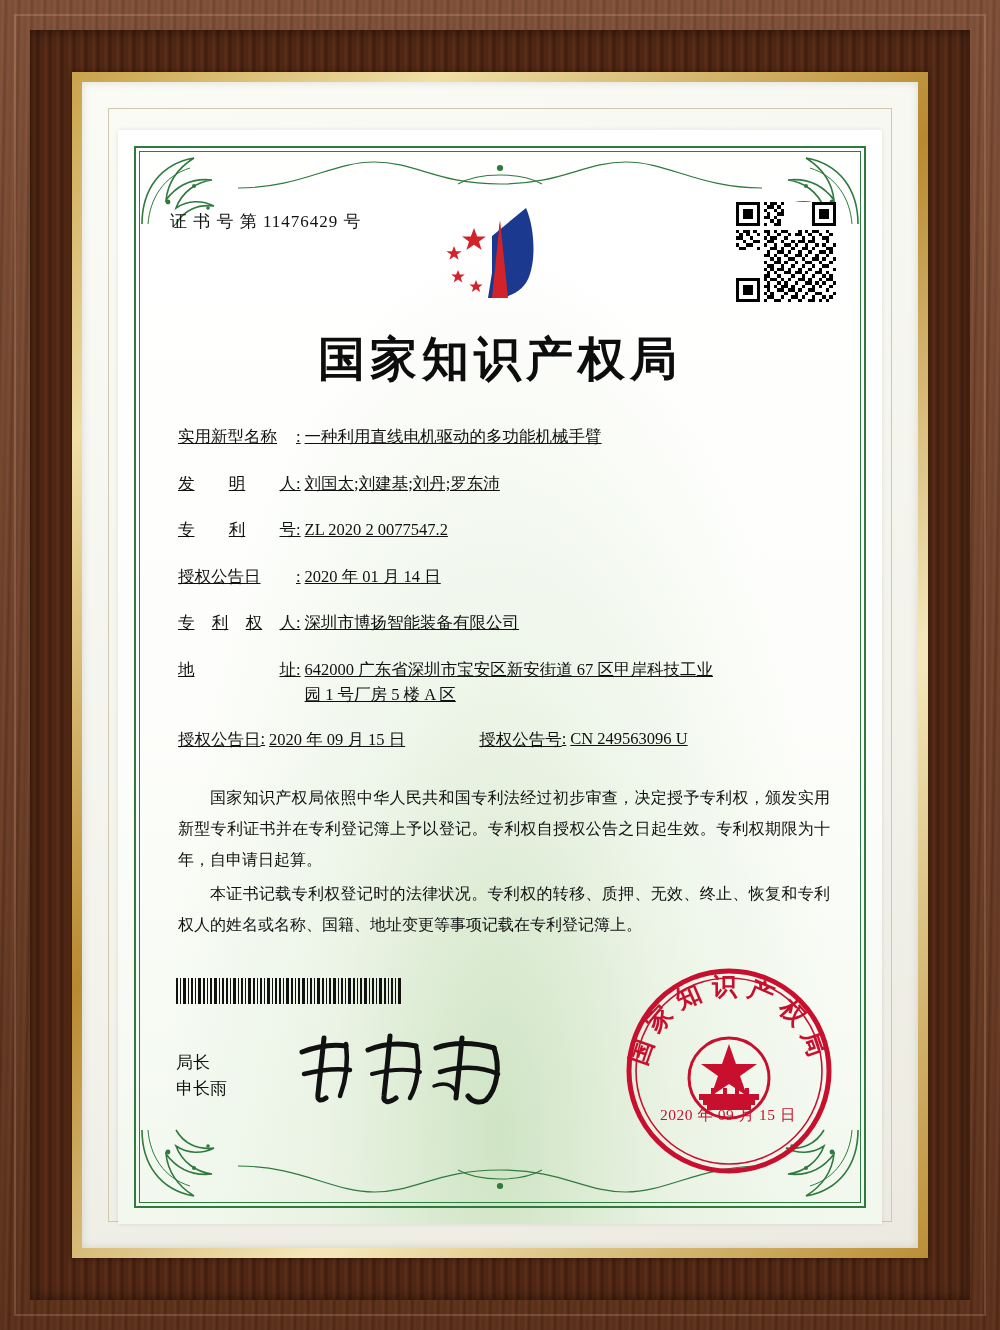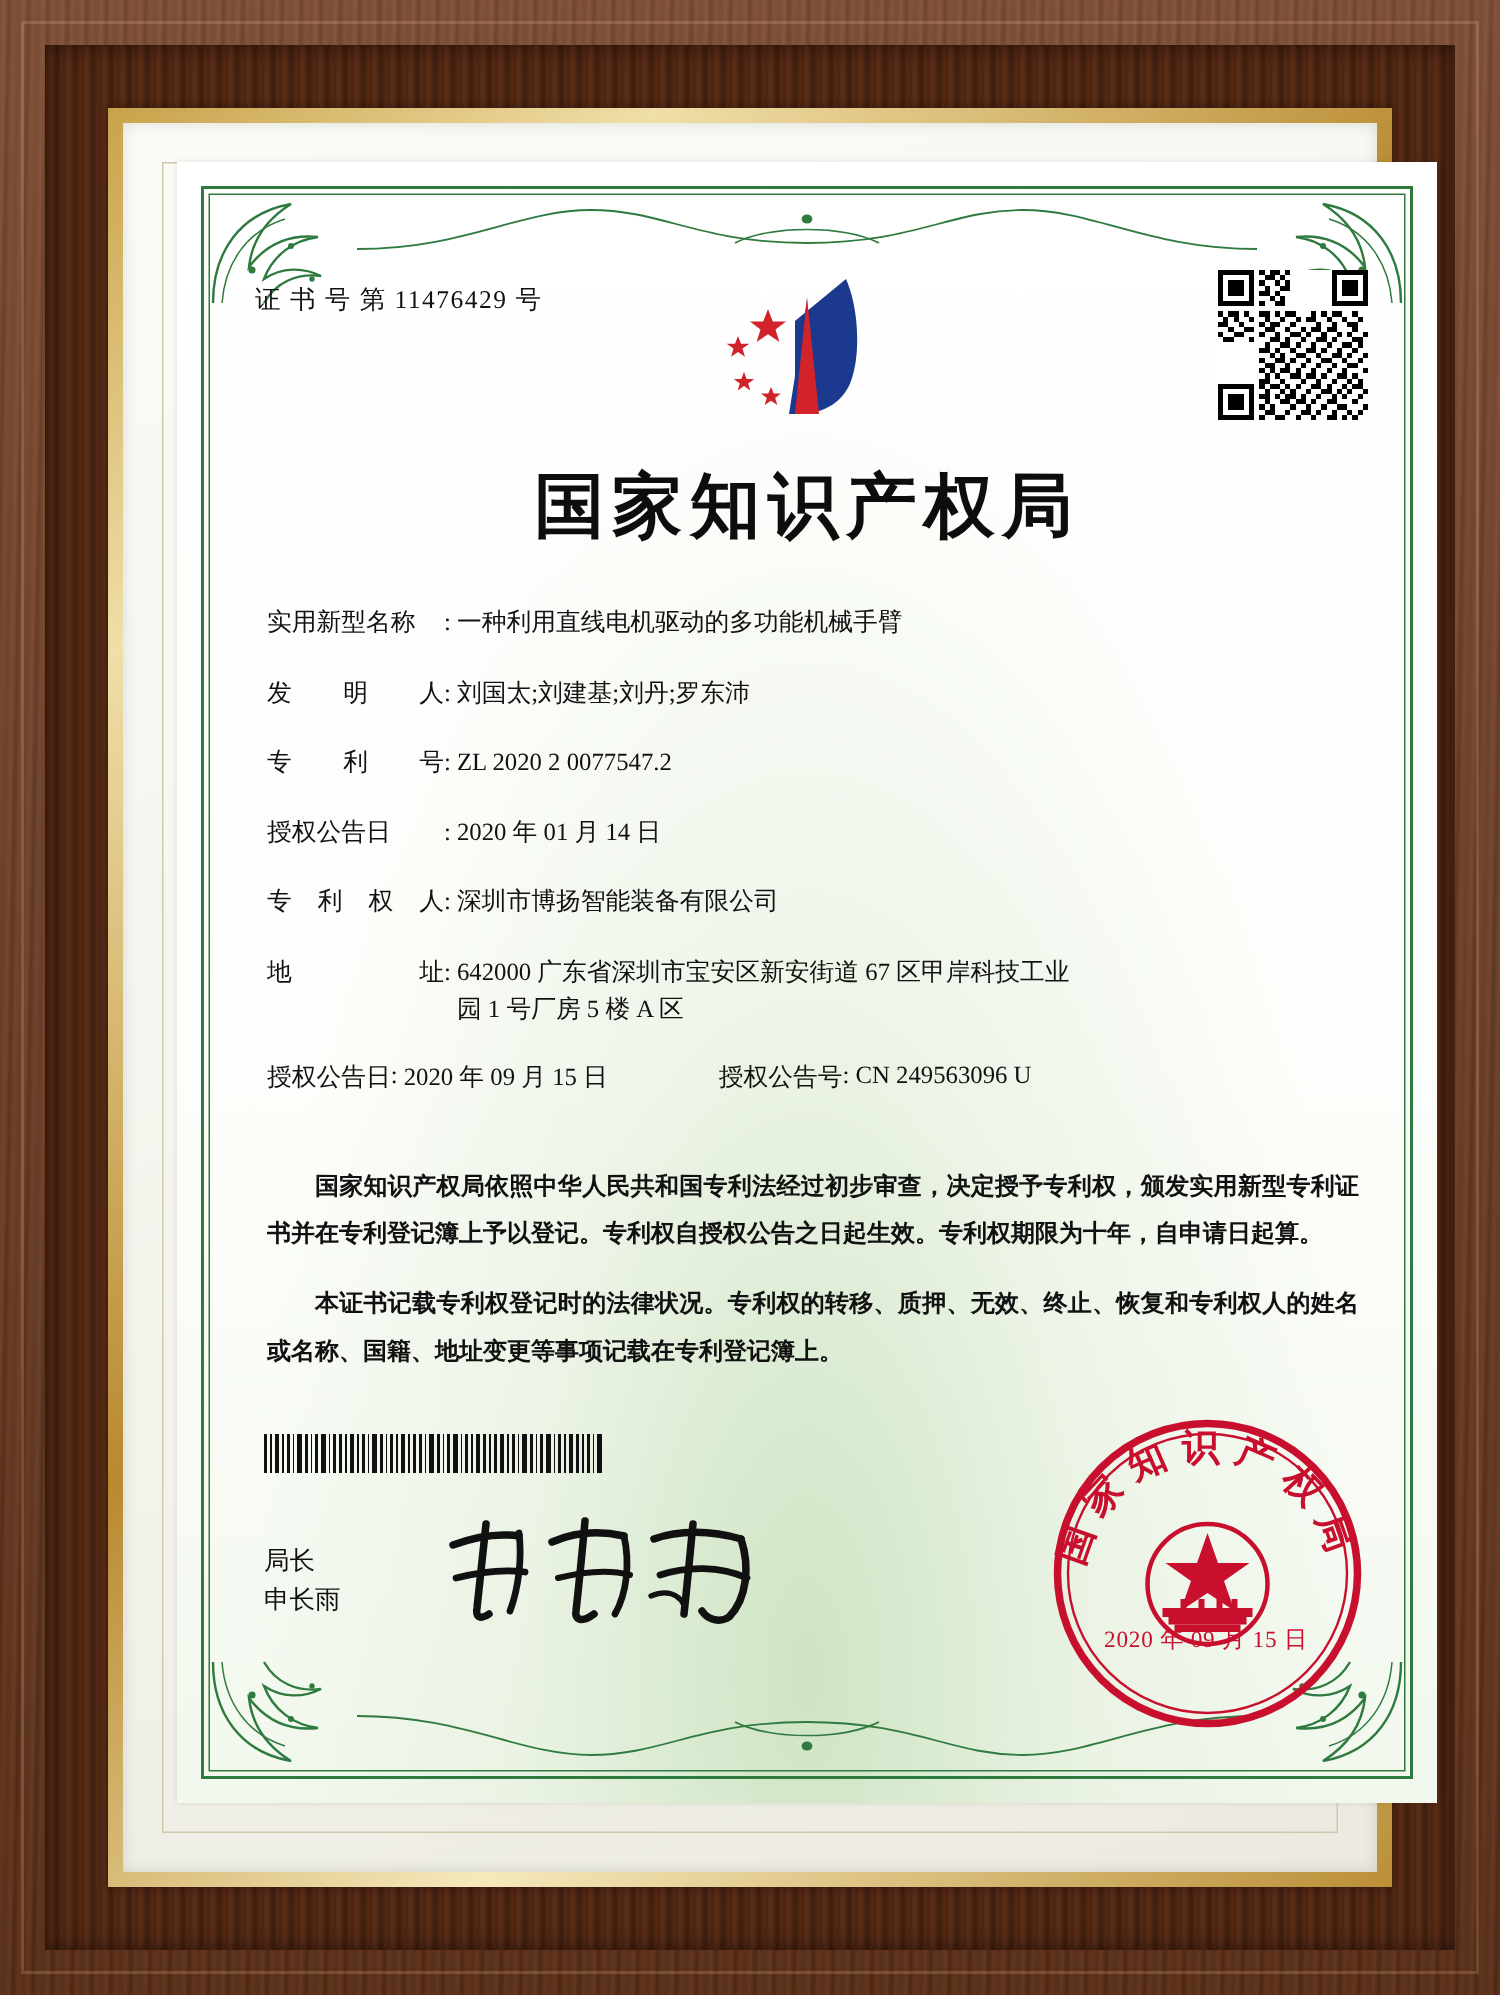--- a/index.html
+++ b/index.html
@@ -56,22 +56,22 @@
   .mat-inner-line {
     position: absolute;
     left: 108px; top: 108px; right: 108px; bottom: 108px;
     border: 1px solid #cfc9ae;
     box-sizing: border-box;
   }
 
   
   .paper {
     position: absolute;
-    left: 118px; top: 108px;
-    width: 840px; height: 1094px;
+    left: 118px; top: 130px;
+    width: 764px; height: 1094px;
     background:
       radial-gradient(ellipse at 50% 92%, #cfe4c4 0%, rgba(226,238,218,0.55) 32%, rgba(255,255,255,0) 62%),
       linear-gradient(180deg,#ffffff 0%,#fdfefb 55%,#f2f8ee 100%);
     box-sizing: border-box;
     box-shadow: 0 0 4px rgba(0,0,0,0.10);
     overflow: hidden;
   }
   .paper-border {
     position: absolute;
     left: 16px; top: 16px; right: 16px; bottom: 16px;
@@ -133,20 +133,21 @@
     color: #0d0d0d;
     font-family: "DejaVu Serif", "Liberation Serif", serif;
   }
 
   
   .fields {
     position: absolute;
     left: 60px; right: 52px; top: 294px;
     color: #111;
     font-size: 16.5px;
+    text-decoration: underline;
   }
   .field-row {
     display: flex;
     align-items: flex-start;
     margin-bottom: 21px;
     line-height: 1.55;
   }
   .field-label {
     width: 118px;
     flex: 0 0 118px;
@@ -168,21 +169,21 @@
 
   
   .paragraphs {
     position: absolute;
     left: 60px; right: 52px; top: 652px;
     font-size: 16px;
     line-height: 1.95;
     color: #111;
     text-align: justify;
   }
-  .paragraphs p { margin: 16px 0 2px 0; text-indent: 2em; font-weight: bold; }
+  .paragraphs p { margin: 0 0 2px 0; text-indent: 2em; }
 
   
   .barcode {
     position: absolute;
     left: 58px; top: 848px;
     width: 228px; height: 26px;
   }
 
   
   .sig-label {

